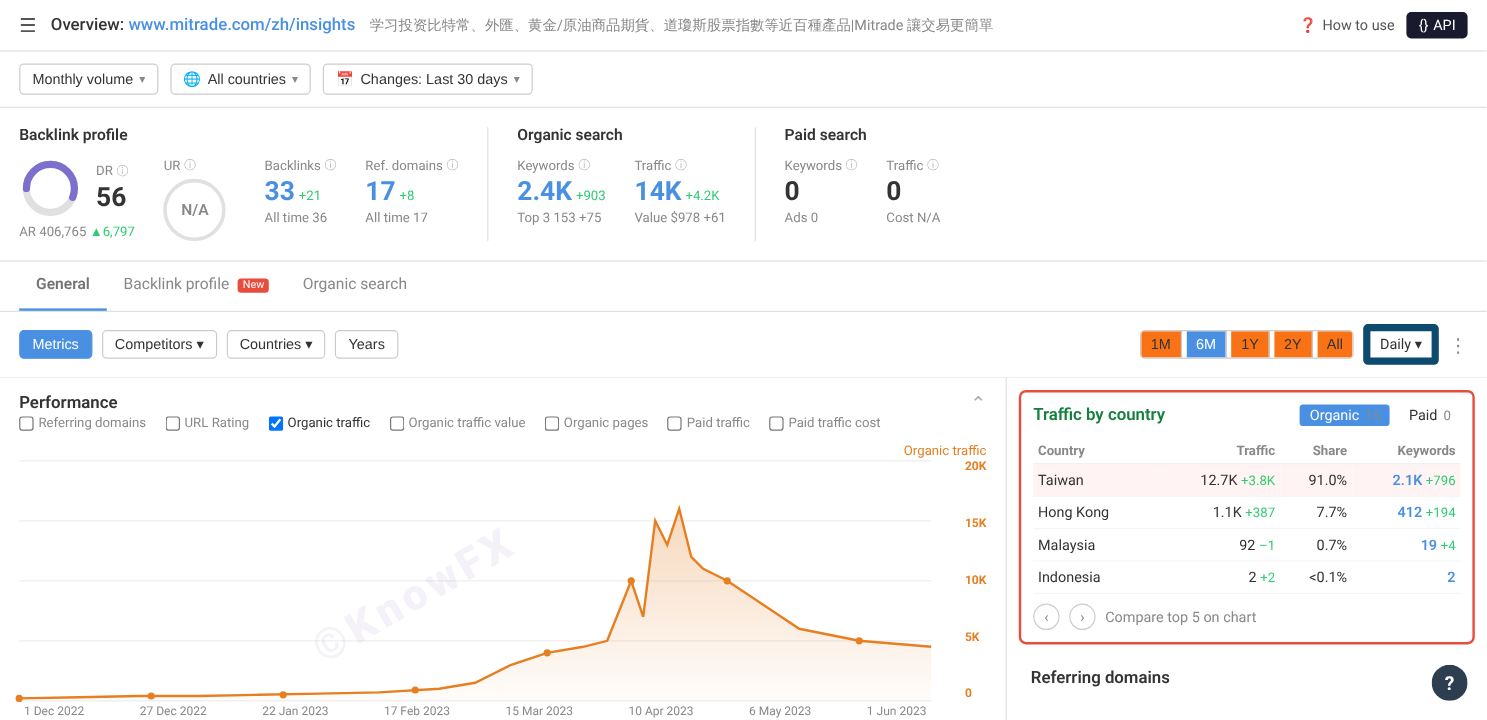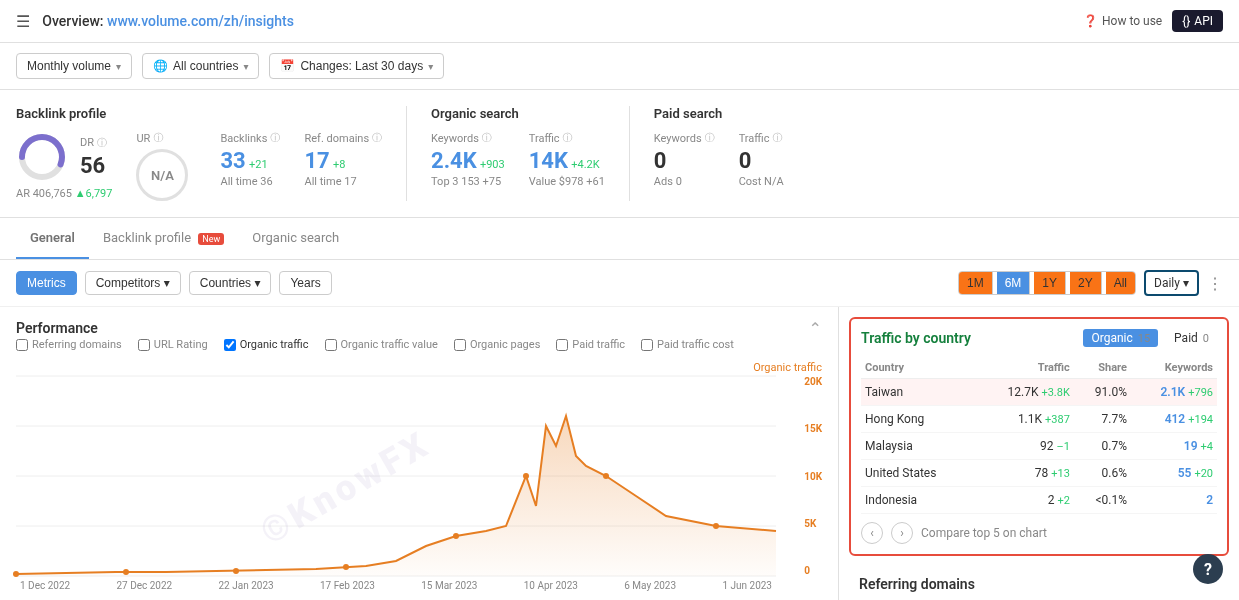--- a/index.html
+++ b/index.html
@@ -53,21 +53,21 @@
     .tab-badge { background: #e74c3c; color: #fff; font-size: 9px; border-radius: 3px; padding: 1px 4px; margin-left: 4px; vertical-align: middle; }
 
     
     .chart-controls { display: flex; align-items: center; padding: 10px 16px; gap: 8px; border-bottom: 1px solid #f0f0f0; }
     .ctrl-btn { padding: 4px 10px; border: 1px solid #ccc; border-radius: 4px; font-size: 12px; background: #fff; cursor: pointer; color: #333; }
     .ctrl-btn.active { background: #4a90e2; color: #fff; border-color: #4a90e2; }
     .ctrl-btn-group { display: flex; align-items: center; gap: 4px; border: 1px solid #ccc; border-radius: 4px; overflow: hidden; }
     .ctrl-btn-group .g-btn { padding: 4px 8px; font-size: 12px; border: none; background: #f97316; cursor: pointer; color: #333; border-right: 1px solid #ccc; }
     .ctrl-btn-group .g-btn:last-child { border-right: none; }
     .ctrl-btn-group .g-btn.active { background: #4a90e2; color: #fff; }
-    .ctrl-dropdown { display: flex; gap: 3px; border: 2px solid #0c4a6e; border-radius: 4px; padding: 4px 8px; font-size: 12px; cursor: pointer; }
+    .ctrl-dropdown { display: flex; gap: 3px; border: 6px solid #0c4a6e; border-radius: 4px; padding: 4px 8px; font-size: 12px; cursor: pointer; }
     .ctrl-spacer { flex: 1; }
     .ctrl-dots { cursor: pointer; font-size: 16px; color: #888; }
 
     
     .main-content { display: flex; height: 400px; }
 
     
     .chart-area { flex: 1; padding: 12px 16px; border-right: 1px solid #e0e0e0; overflow: hidden; position: relative; }
     .perf-title { font-size: 14px; font-weight: 600; color: #333; margin-bottom: 2px; display: flex; align-items: center; justify-content: space-between; }
     .perf-checkboxes { display: flex; gap: 16px; flex-wrap: wrap; margin-bottom: 10px; }
@@ -104,22 +104,23 @@
     
     .help-circle { position: fixed; bottom: 16px; right: 16px; width: 30px; height: 30px; border-radius: 50%; background: #2c3e50; color: #fff; display: flex; align-items: center; justify-content: center; font-size: 16px; font-weight: 700; cursor: pointer; }
   </style>
 </head>
 <body>
 
 <div class="header">
   <span class="header-menu-icon">☰</span>
   <span class="header-title">
     <span>Overview:</span>
-    <a>www.volume.com/zh/insights</a>
+    <a>www.mitrade.com/zh/insights</a>
   </span>
+  <span class="header-subtitle">学习投资比特常、外匯、黄金/原油商品期貨、道瓊斯股票指數等近百種產品|Mitrade 讓交易更簡單</span>
   <div class="header-right">
     <span class="header-help">
       <span>❓</span>
       <span>How to use</span>
     </span>
     <span class="header-api">
       <span>{}</span>
       <span>API</span>
     </span>
   </div>
@@ -414,26 +415,20 @@
       <td>7.7%</td>
       <td><span class="tc-link-blue">412</span> <span class="tc-delta-green">+194</span></td>
     </tr>
             <tr>
       <td>Malaysia</td>
       <td>92 <span class="tc-delta-green">–1</span></td>
       <td>0.7%</td>
       <td><span class="tc-link-blue">19</span> <span class="tc-delta-green">+4</span></td>
     </tr>
             <tr>
-      <td>United States</td>
-      <td>78 <span class="tc-delta-green">+13</span></td>
-      <td>0.6%</td>
-      <td><span class="tc-link-blue">55</span> <span class="tc-delta-green">+20</span></td>
-    </tr>
-            <tr>
       <td>Indonesia</td>
       <td>2 <span class="tc-delta-green">+2</span></td>
       <td>&lt;0.1%</td>
       <td><span class="tc-link-blue">2</span> <span class="tc-delta-green"></span></td>
     </tr>
           </tbody>
       </table>
 
       <div class="tc-pagination">
         <span class="tc-pag-btn">‹</span>

